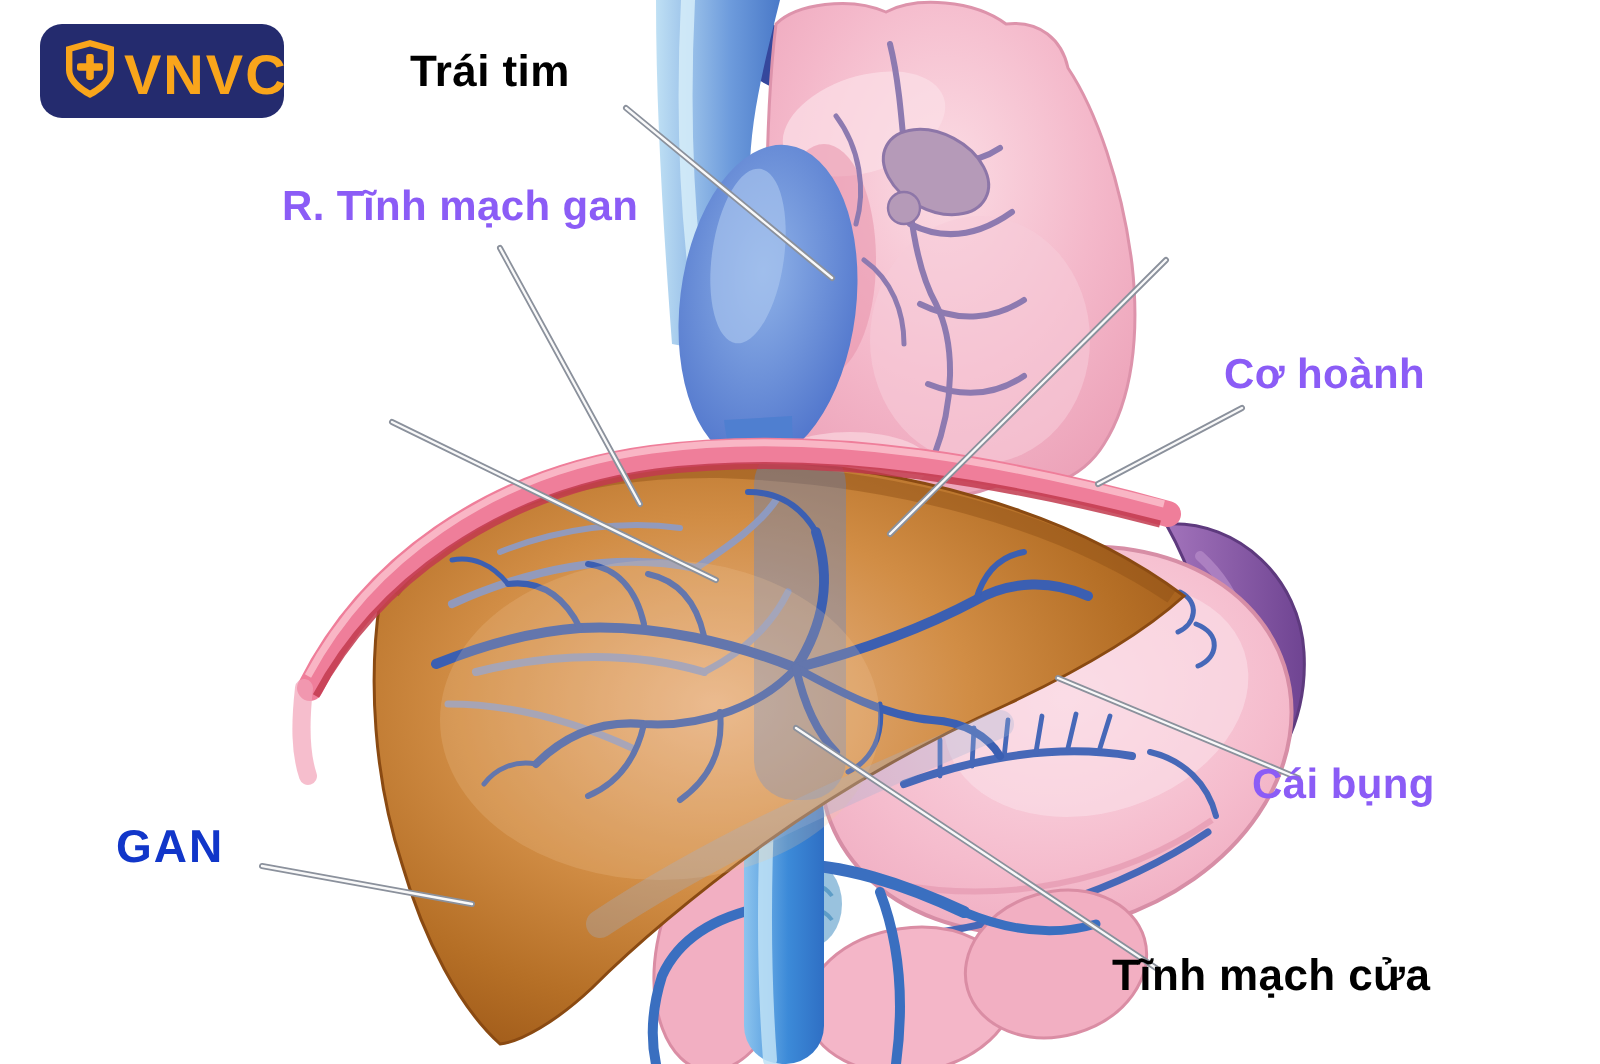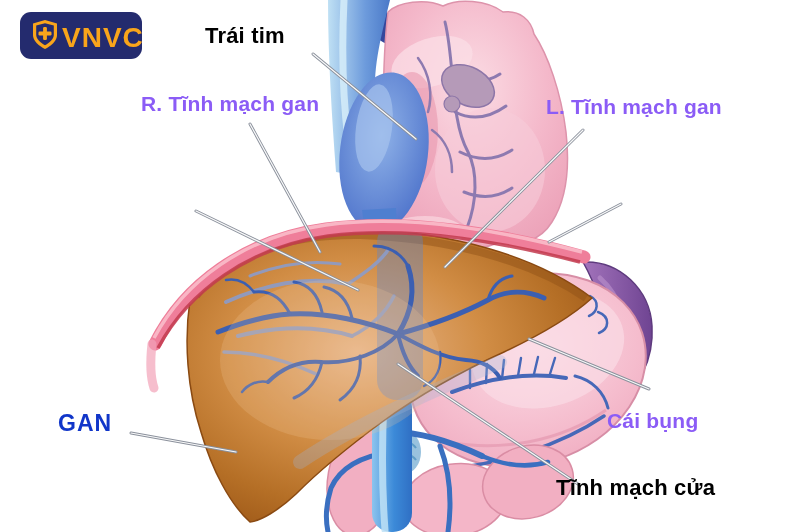--- a/index.html
+++ b/index.html
@@ -14,21 +14,21 @@
     letter-spacing:.2px;user-select:none;
   }
   .lbl.navy{color:#8b5cf6;font-size:21px;}
   .lbl.orange{color:#000000;font-size:22px;}
   .lbl.gan{color:#1136c9;font-size:23px;font-weight:800;letter-spacing:1px;}
   #lbl-heart{left:205px;top:25px;}
   #lbl-rhv{left:141px;top:93px;}
   #lbl-lhv{left:546px;top:96px;}
   #lbl-mhv{left:63px;top:180px;}
   #lbl-diaphragm{left:612px;top:177px;}
-  #lbl-stomach{left:607px;top:382px;margin-top:28px;}
+  #lbl-stomach{left:626px;top:382px;}
   #lbl-liver{left:58px;top:412px;}
   #lbl-portal{left:556px;top:477px;}
 </style>
 </head>
 <body>
 
 <div class="stage">
 
   <svg class="art" width="800" height="532" viewBox="0 0 800 532">
     <defs>
@@ -228,18 +228,18 @@
         <path d="M12,3.2 L20.8,5.6 V15 C20.8,20.8 12,25.2 12,25.2 C12,25.2 3.2,20.8 3.2,15 V5.6 Z" fill="#242b6e"></path>
         <rect x="10.1" y="7" width="3.8" height="13" rx="1.2" fill="#f9a51b"></rect>
         <rect x="5.5" y="11.6" width="13" height="3.8" rx="1.2" fill="#f9a51b"></rect>
       </g>
       <text x="62" y="47" font-family="Liberation Sans, sans-serif" font-size="28" font-weight="bold" letter-spacing="1" fill="#f9a51b">VNVC</text>
     </g>
   </svg>
 
   <div class="lbl orange" id="lbl-heart">Trái tim</div>
   <div class="lbl navy" id="lbl-rhv">R. Tĩnh mạch gan</div>
-  <div class="lbl navy" id="lbl-lhv">L. Tĩnh mạch gan</div>
+  <div class="lbl navy" id="lbl-diaphragm">Cơ hoành</div>
   <div class="lbl navy" id="lbl-stomach">Cái bụng</div>
   <div class="lbl gan" id="lbl-liver">GAN</div>
   <div class="lbl orange" id="lbl-portal">Tĩnh mạch cửa</div>
 
 </div>
 
 </body></html>

